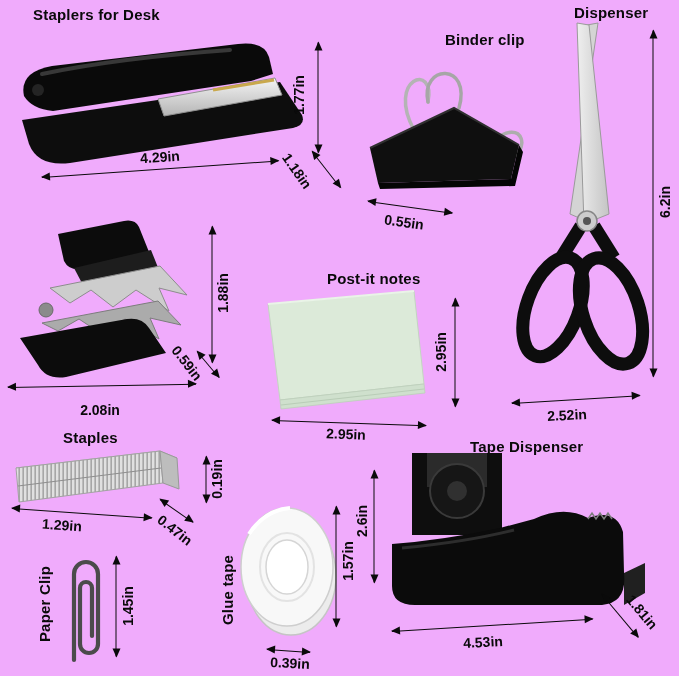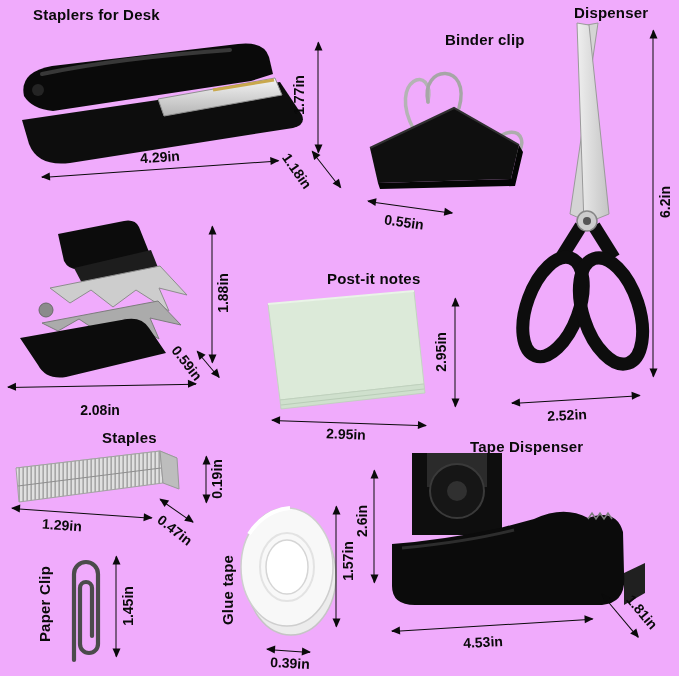--- a/index.html
+++ b/index.html
@@ -118,21 +118,21 @@
       <polygon points="20,114 164,98 165,107 21,123" fill="#cfe0cd" stroke="#bccfba" stroke-width="0.8"></polygon>
       <line x1="21" y1="119" x2="164" y2="103" stroke="#b9cdb7" stroke-width="1"></line>
       <path d="M8,18 L154,5" stroke="#eaf4e8" stroke-width="2"></path>
     </svg>
   </div>
   <div class="arrow" style="left:455px; top:298px; width:108px; transform:rotate(90deg);"></div>
   <span class="dim" style="left:441px; top:352px; transform:translate(-50%,-50%) rotate(-90deg);">2.95in</span>
   <div class="arrow" style="left:272px; top:420px; width:154px; transform:rotate(2deg);"></div>
   <span class="dim" style="left:346px; top:434px; transform:translate(-50%,-50%) rotate(2deg);">2.95in</span>
 
-  <span class="item-label" style="left:63px; top:429px;margin-left:39px;">Staples</span>
+  <span class="item-label" style="left:63px; top:429px;">Staples</span>
   <div class="fig" style="left:8px; top:442px;">
     <svg viewBox="0 0 190 70" width="190" height="70">
       <defs>
         <pattern id="staplePat" width="4" height="10" patternUnits="userSpaceOnUse">
           <rect width="4" height="10" fill="#e0e0e0"></rect>
           <rect x="2.5" width="1.3" height="10" fill="#989898"></rect>
         </pattern>
       </defs>
       <polygon points="8,26 152,9 169,16 25,34" fill="#f1f1f1" stroke="#b2b2b2" stroke-width="1"></polygon>
       <polygon points="8,26 152,9 155,41 11,60" fill="url(#staplePat)" stroke="#a2a2a2" stroke-width="1"></polygon>

